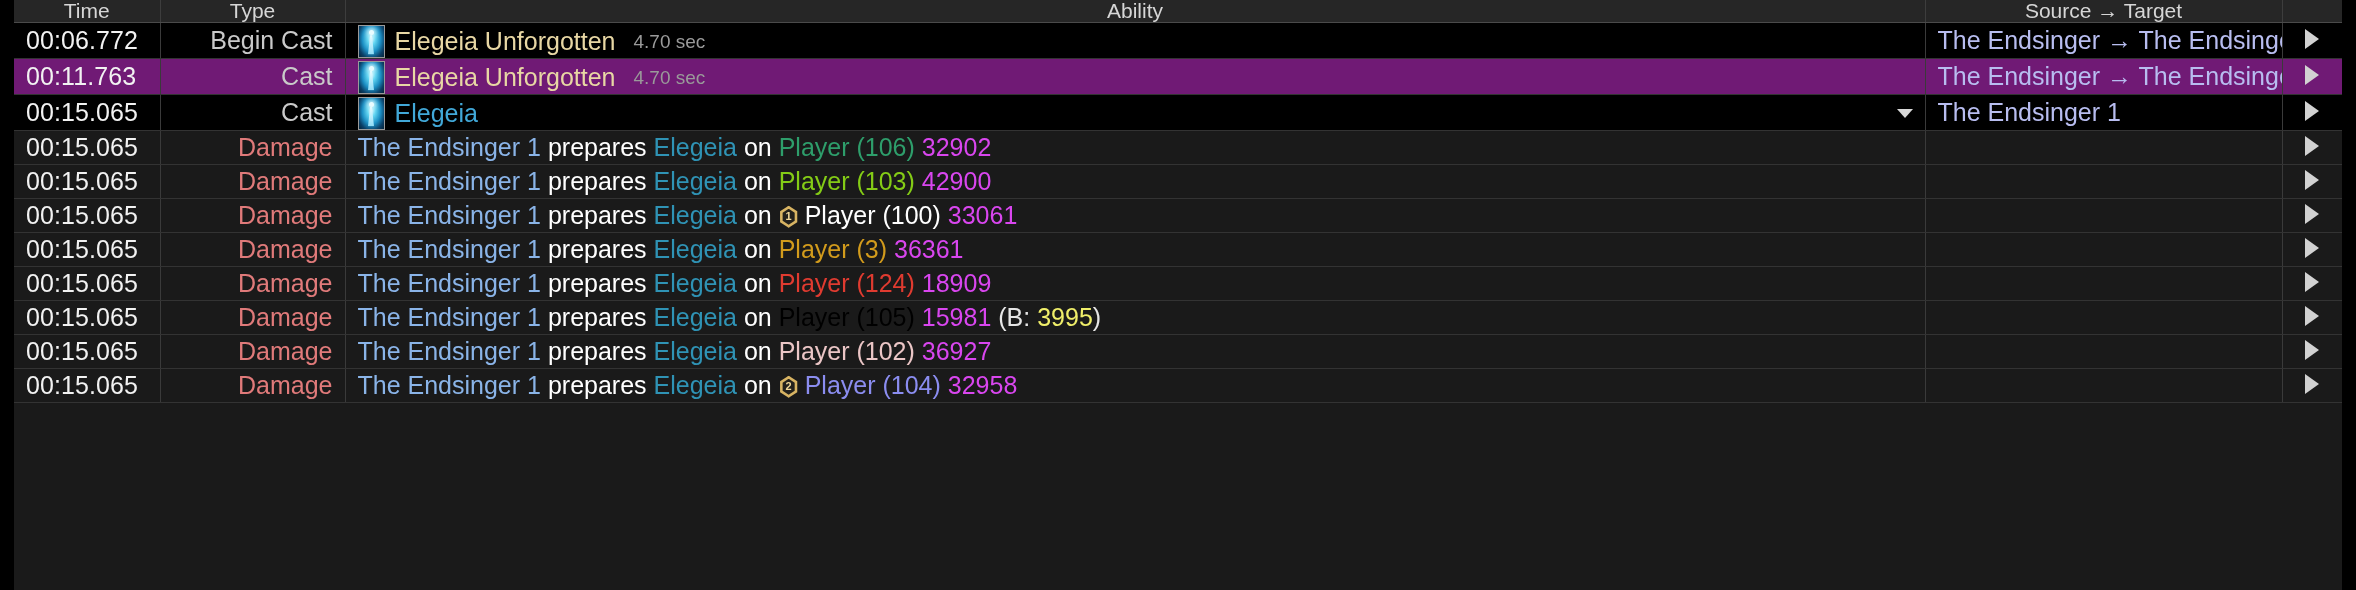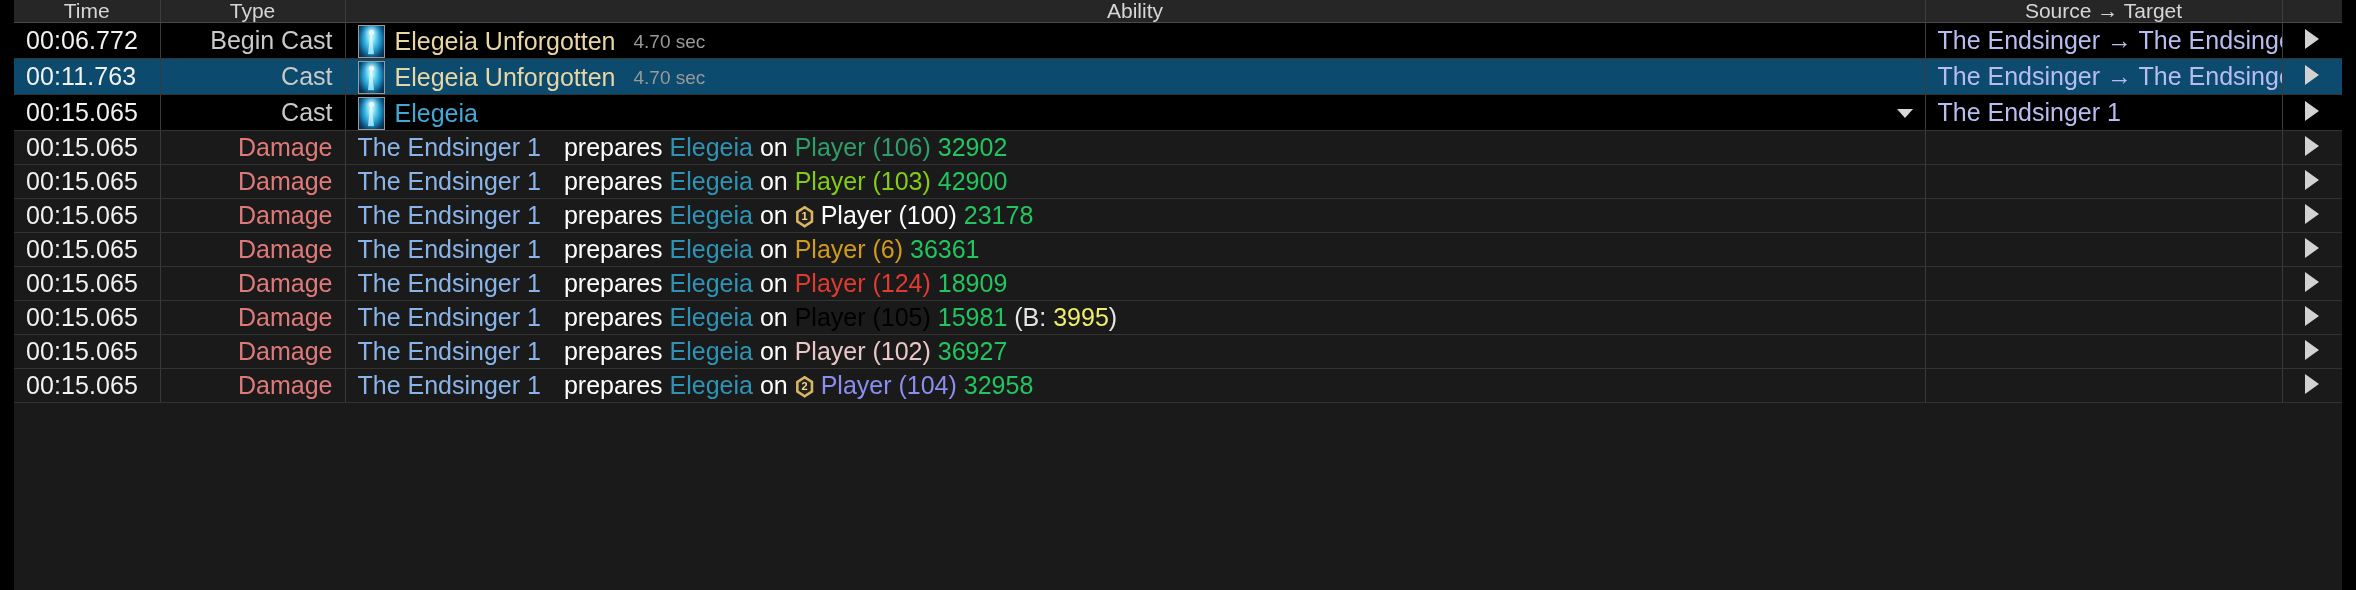--- a/index.html
+++ b/index.html
@@ -63,21 +63,21 @@
     padding: 0 12px;
     font-size: 25px;
     white-space: nowrap;
     overflow: hidden;
     vertical-align: middle;
     line-height: 33px;
   }
   tbody td.exp { border-right: none; }
 
   tr.row-odd  td { background: #1a1a1a; }
-  tr.row-even td { background: #0c4a6e; }
+  tr.row-even td { background: #701a75; }
   tr.row-dark td { background: #000000; }
 
   td.time { color: #f2f2f2; letter-spacing: .1px; }
   td.type { text-align: right; }
   td.abil { text-align: left; }
   td.srctgt { text-align: left; color: #b8bdf0; }
   td.exp { text-align: center; padding: 0; }
 
   .type-cast   { color: #c9c9c9; }
   .type-damage { color: #e07a7a; margin-left: 21px; }
@@ -134,24 +134,24 @@
   .tri-right {
     display: inline-block;
     width: 0; height: 0;
     border-top: 10px solid transparent;
     border-bottom: 10px solid transparent;
     border-left: 14px solid #d2d2d2;
   }
 
   
   .src   { color: #8ab4e8; }
-  .verb  { color: #ffffff; margin-left: 16px; }
+  .verb  { color: #ffffff; }
   .abl   { color: #2f93b5; }
   .on    { color: #ffffff; }
-  .amt   { color: #22c55e; margin-top: 12px; }
+  .amt   { color: #d946ef; margin-top: 12px; }
   .blk-lbl  { color: #e6e6e6; }
   .blk-val  { color: #f0ef6a; }
 
   .tgt-green   { color: #2e9e6b; }
   .tgt-magenta { color: #84cc16; }
   .tgt-white   { color: #ffffff; }
   .tgt-gold    { color: #d29b1c; }
   .tgt-red     { color: #e03b30; }
   .tgt-pale    { color: #ebc6c6; }
   .tgt-lilac   { color: #8b8df0; }
@@ -246,28 +246,28 @@
           <tr class="row-odd">
             <td class="time">00:15.065</td>
             <td class="type"><span class="type-damage">Damage</span></td>
             <td class="abil"><span class="src">The Endsinger 1</span> <span class="verb">prepares</span> <span class="abl">Elegeia</span> <span class="on">on</span> <span class="tgt-magenta">Player (103)</span> <span class="amt">42900</span></td>
             <td class="srctgt"></td>
             <td class="exp"><span class="tri-right"></span></td>
           </tr>
           <tr class="row-odd">
             <td class="time">00:15.065</td>
             <td class="type"><span class="type-damage">Damage</span></td>
-            <td class="abil"><span class="src">The Endsinger 1</span> <span class="verb">prepares</span> <span class="abl">Elegeia</span> <span class="on">on</span> <span class="job-badge"><i></i><b>1</b></span><span class="tgt-white">Player (100)</span> <span class="amt">23178</span></td>
-            <td class="srctgt"></td>
-            <td class="exp"><span class="tri-right"></span></td>
-          </tr>
-          <tr class="row-odd">
-            <td class="time">00:15.065</td>
-            <td class="type"><span class="type-damage">Damage</span></td>
-            <td class="abil"><span class="src">The Endsinger 1</span> <span class="verb">prepares</span> <span class="abl">Elegeia</span> <span class="on">on</span> <span class="tgt-gold">Player (6)</span> <span class="amt">36361</span></td>
+            <td class="abil"><span class="src">The Endsinger 1</span> <span class="verb">prepares</span> <span class="abl">Elegeia</span> <span class="on">on</span> <span class="job-badge"><i></i><b>1</b></span><span class="tgt-white">Player (100)</span> <span class="amt">33061</span></td>
+            <td class="srctgt"></td>
+            <td class="exp"><span class="tri-right"></span></td>
+          </tr>
+          <tr class="row-odd">
+            <td class="time">00:15.065</td>
+            <td class="type"><span class="type-damage">Damage</span></td>
+            <td class="abil"><span class="src">The Endsinger 1</span> <span class="verb">prepares</span> <span class="abl">Elegeia</span> <span class="on">on</span> <span class="tgt-gold">Player (3)</span> <span class="amt">36361</span></td>
             <td class="srctgt"></td>
             <td class="exp"><span class="tri-right"></span></td>
           </tr>
           <tr class="row-odd">
             <td class="time">00:15.065</td>
             <td class="type"><span class="type-damage">Damage</span></td>
             <td class="abil"><span class="src">The Endsinger 1</span> <span class="verb">prepares</span> <span class="abl">Elegeia</span> <span class="on">on</span> <span class="tgt-red">Player (124)</span> <span class="amt">18909</span></td>
             <td class="srctgt"></td>
             <td class="exp"><span class="tri-right"></span></td>
           </tr>

